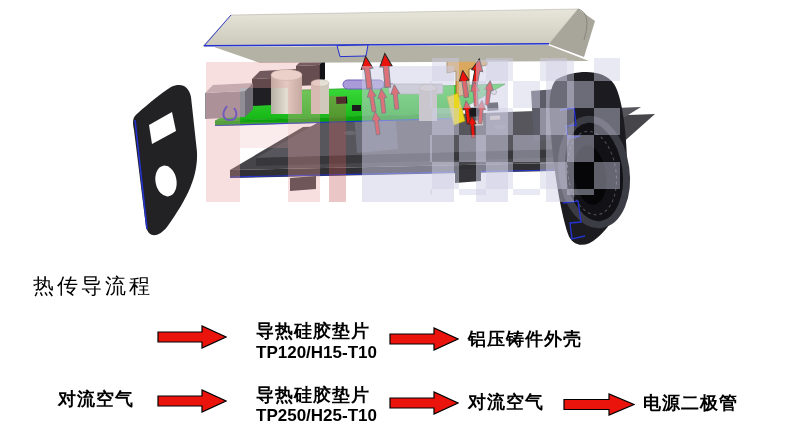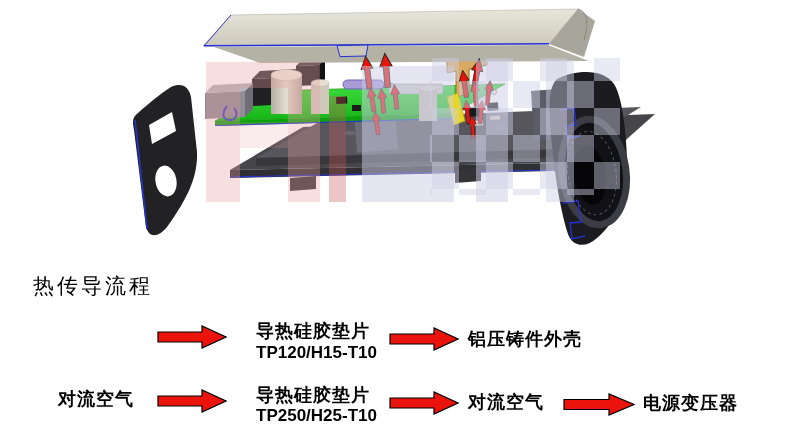--- a/index.html
+++ b/index.html
@@ -184,15 +184,15 @@
   </svg>
   <div class="abs flow-label" style="left:256px;top:383px">导热硅胶垫片</div>
   <div class="abs pad-model" style="left:256px;top:406px">TP250/H25-T10</div>
   <svg class="abs flow-arrow" style="left:389px;top:390px" width="70" height="26">
     <polygon points="1,8 45,8 45,2 69,13 45,24 45,18 1,18" fill="#ea140c" stroke="#000" stroke-width="1.2"></polygon>
   </svg>
   <div class="abs flow-label" style="left:468px;top:390px">对流空气</div>
   <svg class="abs flow-arrow" style="left:563px;top:392px" width="72" height="25">
     <polygon points="1,7.5 46,7.5 46,2 71,12.5 46,23 46,17.5 1,17.5" fill="#ea140c" stroke="#000" stroke-width="1.2"></polygon>
   </svg>
-  <div class="abs flow-label" style="left:643px;top:391px">电源变压器</div>
+  <div class="abs flow-label" style="left:643px;top:391px">电源二极管</div>
 
 </div>
 
 </body></html>

